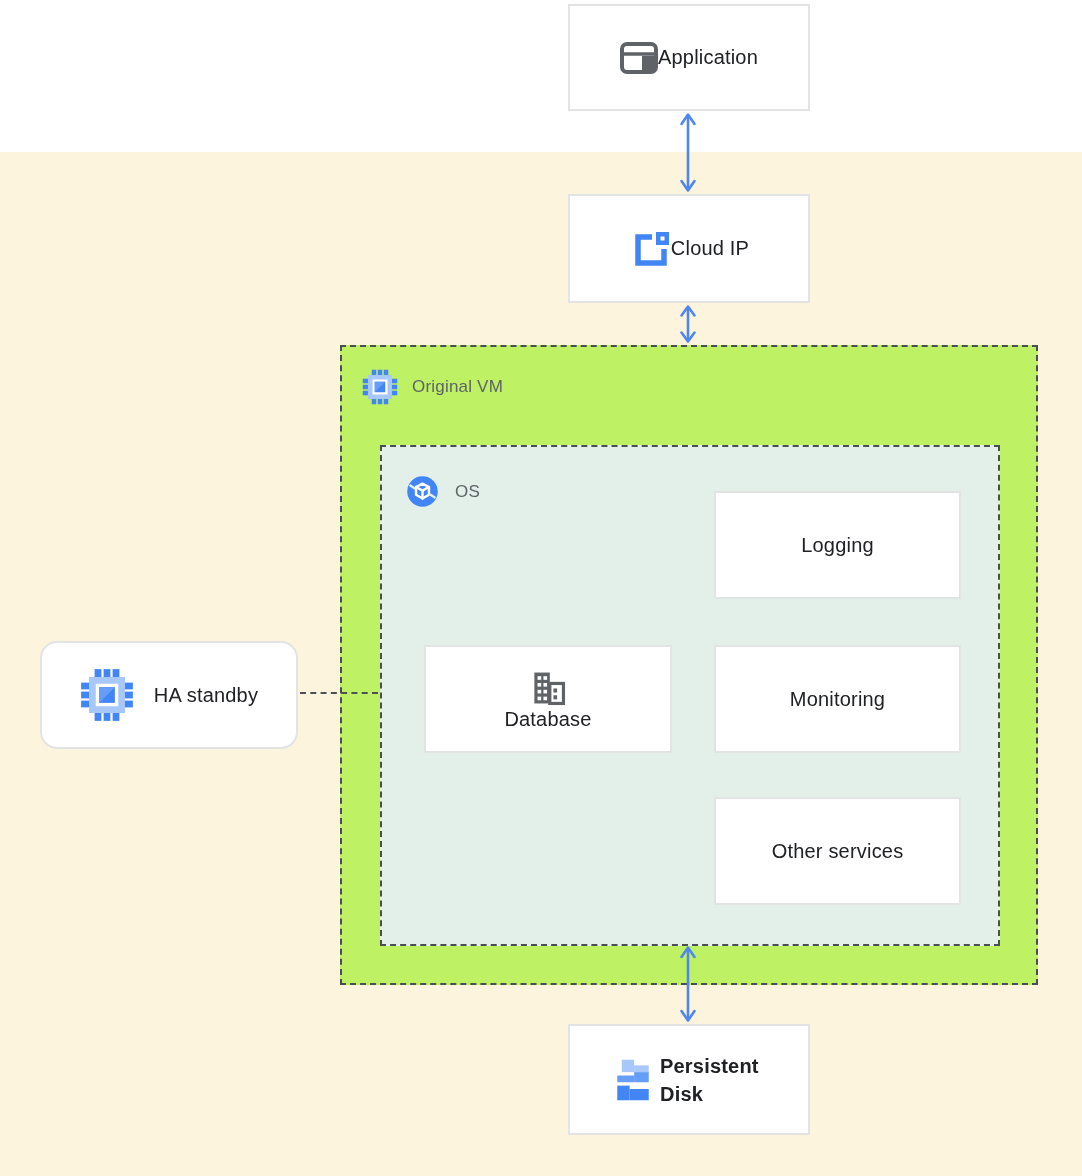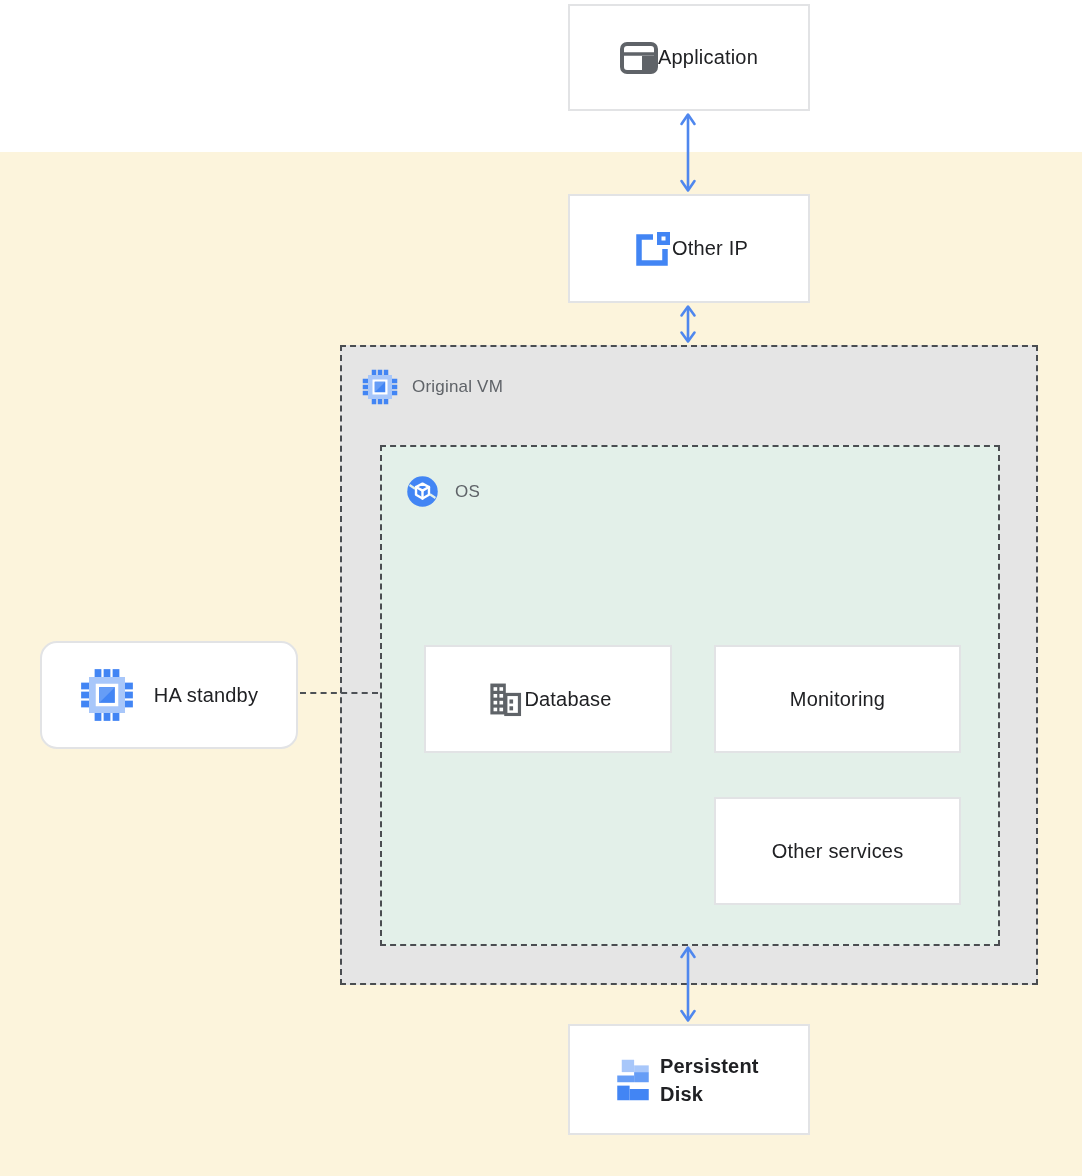--- a/index.html
+++ b/index.html
@@ -5,21 +5,21 @@
   html,body{margin:0;padding:0;background:#fff;}
   body{font-family:"Liberation Sans","DejaVu Sans",sans-serif;}
   .canvas{position:relative;width:1082px;height:1176px;background:#ffffff;overflow:hidden;}
   .sql-region{position:absolute;left:0;top:152px;width:1082px;height:1024px;background:#FCF4DC;}
   .region-label{position:absolute;left:24px;top:174px;display:flex;align-items:center;gap:14px;}
   .region-label .txt{font-size:17px;color:#5F6368;letter-spacing:.2px;}
   .node{position:absolute;background:#ffffff;border:2px solid #E2E3E5;box-sizing:border-box;
         display:flex;align-items:center;justify-content:center;gap:0;}
   .node .nlabel{font-size:20px;color:#202124;letter-spacing:.2px;}
   .group{position:absolute;box-sizing:border-box;border:2px dashed #4A4D51;}
-  .group-vm{left:340px;top:345px;width:698px;height:640px;background:#e5e5e5;}
+  .group-vm{left:340px;top:345px;width:698px;height:640px;background:#bef264;}
   .group-os{position:absolute;left:38px;top:98px;width:620px;height:501px;background:#E3F0E9;
             border:2px dashed #4A4D51;box-sizing:border-box;}
   .glabel{position:absolute;display:flex;align-items:center;gap:14px;}
   .glabel .txt{font-size:17px;color:#5F6368;letter-spacing:.2px;}
   .varrow{position:absolute;left:678px;}
   .hconnector{position:absolute;left:300px;top:692px;width:78px;height:0;
               border-top:2.5px dashed #4D5156;}
   svg{display:block;}
   .pd-label{font-size:20px;color:#202124;width:112px;line-height:28px;letter-spacing:.2px;}
 </style>
@@ -51,21 +51,21 @@
   </svg>
 
   <div class="node" style="left:568px;top:194px;width:242px;height:109px;">
     <span>
       <svg width="42" height="38" viewBox="0 0 42 38">
         <path d="M23 7 H9 V33 H35 V19" fill="none" stroke="#4285F4" stroke-width="5.5"></path>
         <rect x="27" y="2" width="13" height="13" fill="#4285F4"></rect>
         <rect x="31.5" y="6.5" width="4" height="4" fill="#ffffff"></rect>
       </svg>
     </span>
-    <span class="nlabel">Other IP</span>
+    <span class="nlabel">Cloud IP</span>
   </div>
 
   <svg class="varrow" style="top:304px;" width="20" height="40" viewBox="0 0 20 40">
     <g stroke="#4F87EE" stroke-width="2.6" fill="none" stroke-linecap="round" stroke-linejoin="round">
       <line x1="10" y1="4" x2="10" y2="36"></line>
       <polyline points="3.5,11.5 10,2.5 16.5,11.5"></polyline>
       <polyline points="3.5,28.5 10,37.5 16.5,28.5"></polyline>
     </g>
   </svg>
 
@@ -108,22 +108,25 @@
             </g>
             <g stroke="#E3F0E9" stroke-width="2.4" fill="none">
               <path d="M6 13 L12 17"></path>
               <path d="M34 27 L28 23"></path>
             </g>
           </svg>
         </span>
         <span class="txt">OS</span>
       </div>
 
-
-      <div class="node" style="left:42px;top:198px;width:248px;height:108px;">
+      <div class="node" style="left:332px;top:44px;width:247px;height:108px;">
+        <span class="nlabel">Logging</span>
+      </div>
+
+      <div class="node" style="left:42px;top:198px;width:248px;height:108px;flex-direction:column;">
         <span>
           <svg width="40" height="40" viewBox="0 0 44 44">
             <rect x="7" y="5" width="17" height="34" fill="#5F6368"></rect>
             <g fill="#ffffff">
               <rect x="10.5" y="9" width="4" height="4"></rect>
                 <rect x="17" y="9" width="4" height="4"></rect>
               <rect x="10.5" y="16.5" width="4" height="4"></rect>
                 <rect x="17" y="16.5" width="4" height="4"></rect>
               <rect x="10.5" y="24" width="4" height="4"></rect>
                 <rect x="17" y="24" width="4" height="4"></rect>

